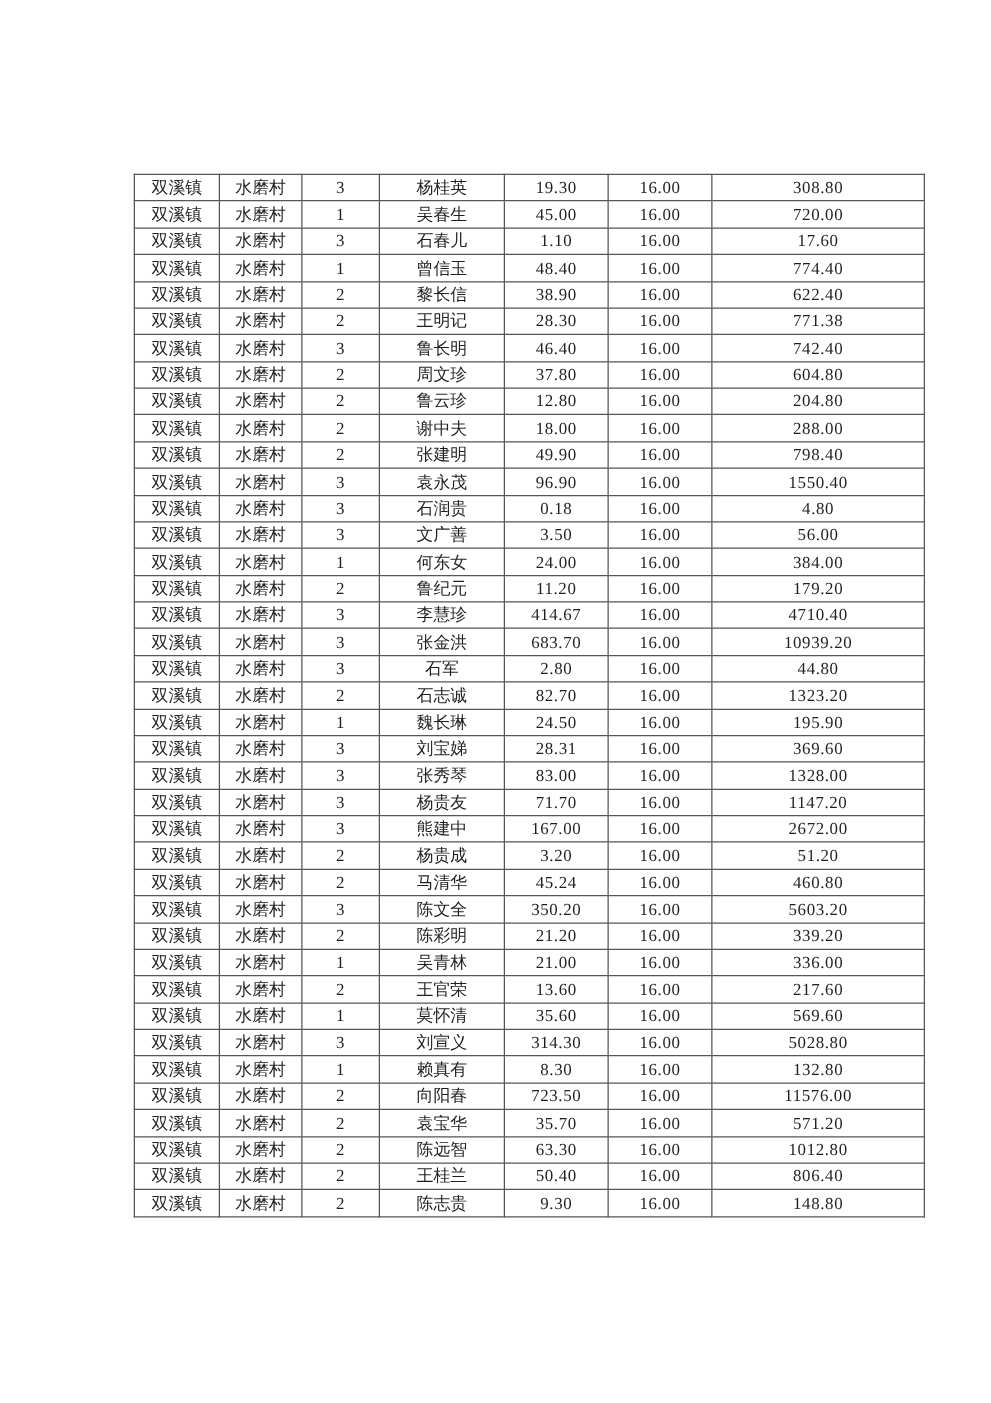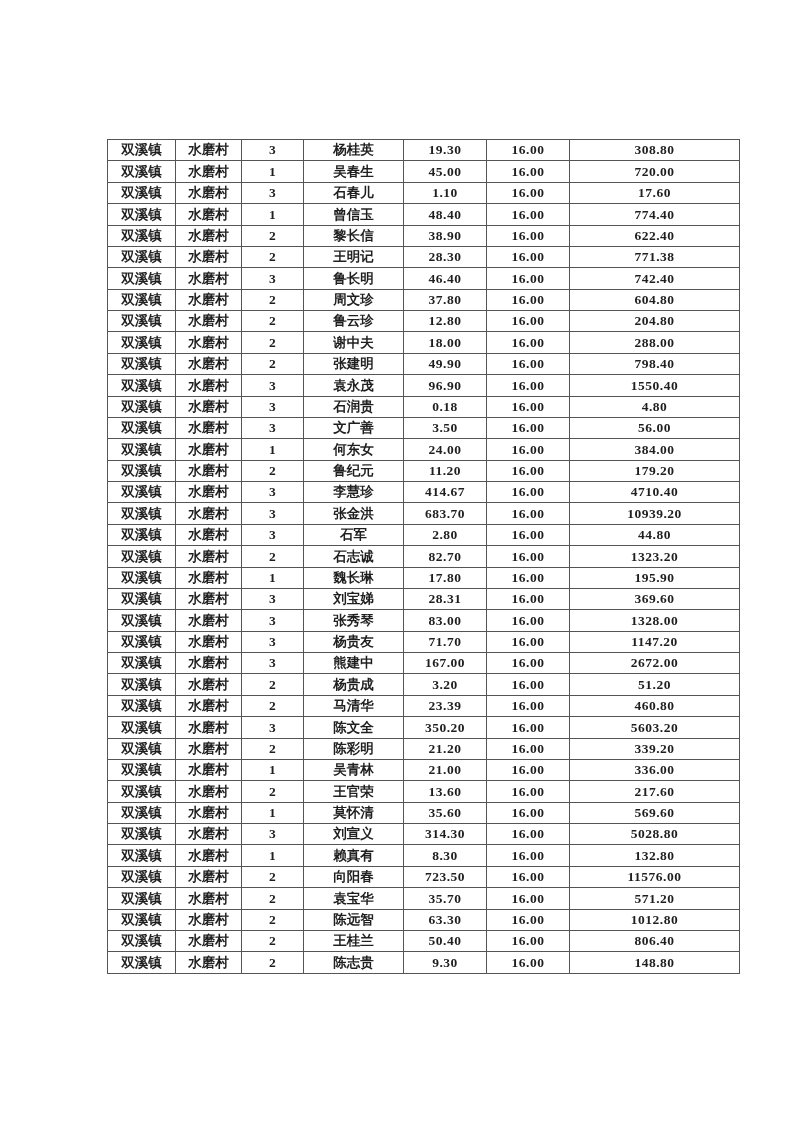--- a/index.html
+++ b/index.html
@@ -7,21 +7,20 @@
     padding: 0;
     background: #ffffff;
   }
   .page {
     position: relative;
     width: 793px;
     height: 1122px;
     background: #ffffff;
     overflow: hidden;
     font-family: "Liberation Serif", "DejaVu Serif", serif;
-    font-weight: bold;
   }
   table.data-table {
     position: absolute;
     left: 107px;
     top: 139px;
     width: 632px;
     height: 834px;
     border-collapse: collapse;
     table-layout: fixed;
   }
@@ -237,21 +236,21 @@
     <td>石志诚</td>
     <td class="num">82.70</td>
     <td class="num">16.00</td>
     <td class="num">1323.20</td>
   </tr>
         <tr>
     <td>双溪镇</td>
     <td>水磨村</td>
     <td class="num">1</td>
     <td>魏长琳</td>
-    <td class="num">17.80</td>
+    <td class="num">24.50</td>
     <td class="num">16.00</td>
     <td class="num">195.90</td>
   </tr>
         <tr>
     <td>双溪镇</td>
     <td>水磨村</td>
     <td class="num">3</td>
     <td>刘宝娣</td>
     <td class="num">28.31</td>
     <td class="num">16.00</td>
@@ -291,21 +290,21 @@
     <td>杨贵成</td>
     <td class="num">3.20</td>
     <td class="num">16.00</td>
     <td class="num">51.20</td>
   </tr>
         <tr>
     <td>双溪镇</td>
     <td>水磨村</td>
     <td class="num">2</td>
     <td>马清华</td>
-    <td class="num">23.39</td>
+    <td class="num">45.24</td>
     <td class="num">16.00</td>
     <td class="num">460.80</td>
   </tr>
         <tr>
     <td>双溪镇</td>
     <td>水磨村</td>
     <td class="num">3</td>
     <td>陈文全</td>
     <td class="num">350.20</td>
     <td class="num">16.00</td>

